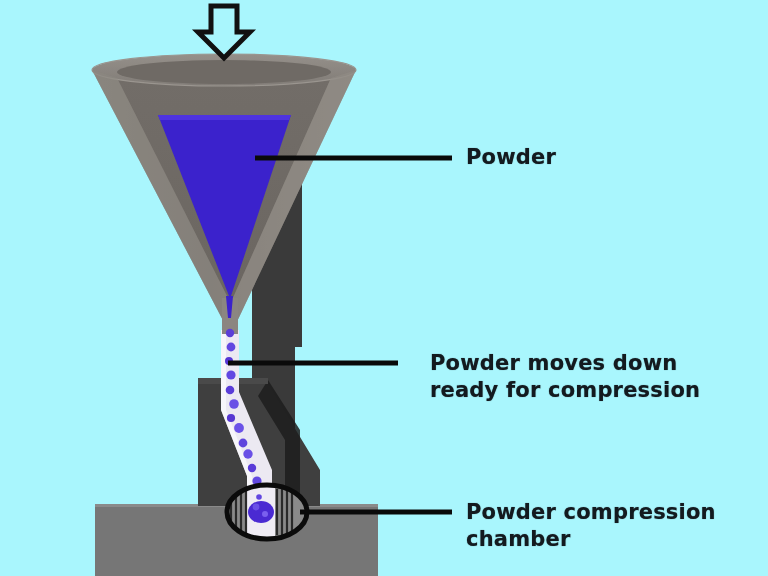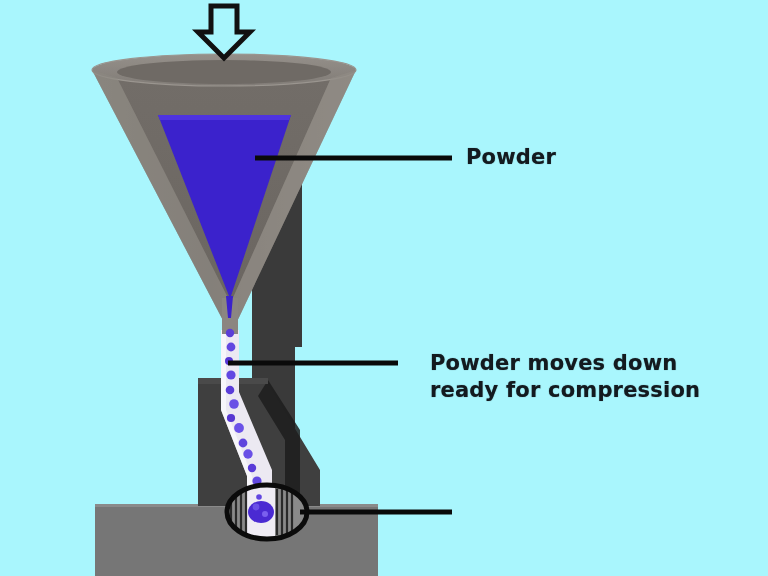--- a/index.html
+++ b/index.html
@@ -156,14 +156,16 @@
     <line x1="255" y1="158" x2="452" y2="158" stroke="#0a0a0a" stroke-width="5"></line>
     <line x1="228" y1="363" x2="398" y2="363" stroke="#0a0a0a" stroke-width="5"></line>
     <line x1="300" y1="512" x2="452" y2="512" stroke="#0a0a0a" stroke-width="5"></line>
   </svg>
 
   <div class="label" id="label-powder">Powder</div>
 
   <div class="label" id="label-moves">Powder moves down
 ready for compression</div>
 
+  <div class="label" id="label-chamber">Powder compression
+chamber</div>
 
 </div>
 
 </body></html>

